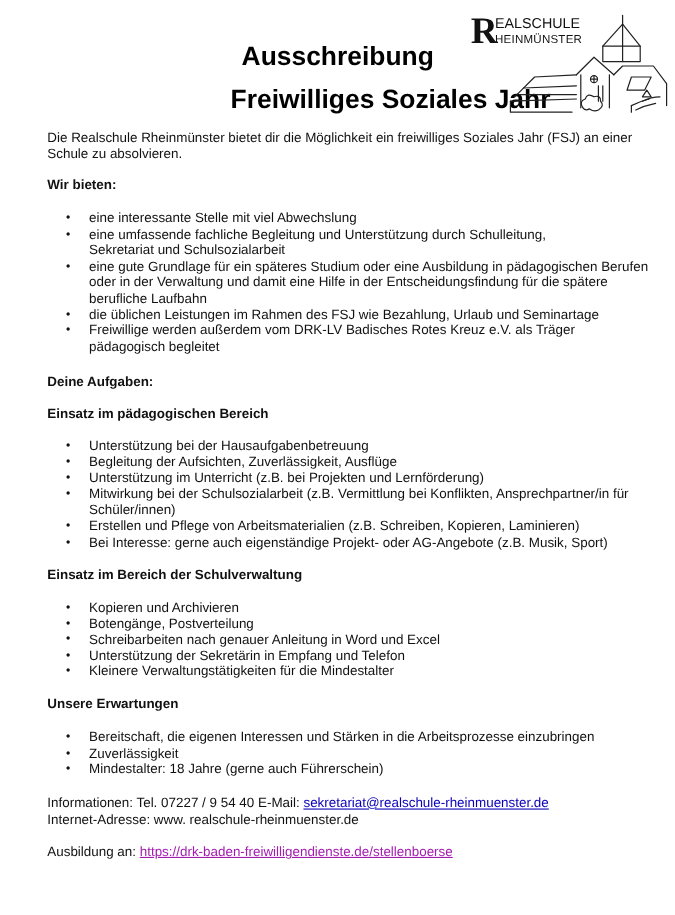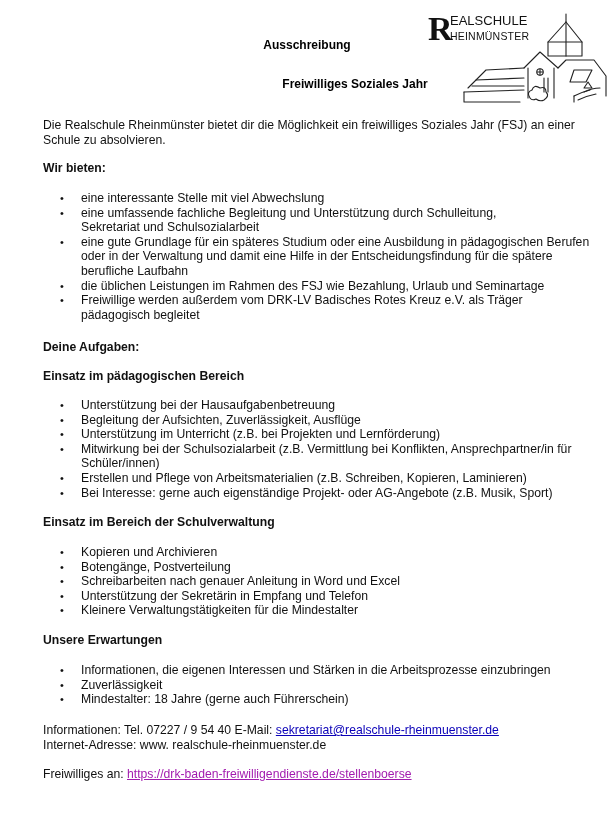--- a/index.html
+++ b/index.html
@@ -3,21 +3,21 @@
   <meta charset="utf-8">
   <style>
     html, body { margin: 0; padding: 0; background: #ffffff; }
     body {
       width: 614px; height: 832px; overflow: hidden; position: relative;
       font-family: "Liberation Sans", sans-serif; color: #111111;
     }
     .page { position: absolute; left: 0; top: 0; width: 614px; height: 832px; }
     .title {
       position: absolute; left: 0; width: 614px; text-align: center;
-      font-weight: bold; font-size: 12px; color: #000;
+      font-weight: bold; font-size: 24px; color: #000;
     }
     .title.t1 { top: 38px; }
     .title.t2 { top: 77px; padding-left: 48px; }
     .logo { position: absolute; left: 424px; top: 8px; width: 186px; height: 96px; }
     .logo .big-r {
       position: absolute; left: 4px; top: 6px; font-size: 34px; font-weight: bold;
       font-family: "Liberation Serif", serif; line-height: 30px; color: #111;
     }
     .logo .l1 {
       position: absolute; left: 26px; top: 6px; font-size: 13px; font-weight: normal;
@@ -114,26 +114,26 @@
   <ul class="list" style="top:545px">
     <li><span class="bullet">•</span><span>Kopieren und Archivieren</span></li>
     <li><span class="bullet">•</span><span>Botengänge, Postverteilung</span></li>
     <li><span class="bullet">•</span><span>Schreibarbeiten nach genauer Anleitung in Word und Excel</span></li>
     <li><span class="bullet">•</span><span>Unterstützung der Sekretärin in Empfang und Telefon</span></li>
     <li><span class="bullet">•</span><span>Kleinere Verwaltungstätigkeiten für die Mindestalter</span></li>
   </ul>
 
   <div class="h" style="top:633px">Unsere Erwartungen</div>
   <ul class="list" style="top:663px">
-    <li><span class="bullet">•</span><span>Informationen, die eigenen Interessen und Stärken in die Arbeitsprozesse einzubringen</span></li>
+    <li><span class="bullet">•</span><span>Bereitschaft, die eigenen Interessen und Stärken in die Arbeitsprozesse einzubringen</span></li>
     <li><span class="bullet">•</span><span>Zuverlässigkeit</span></li>
     <li><span class="bullet">•</span><span>Mindestalter: 18 Jahre (gerne auch Führerschein)</span></li>
   </ul>
 
   <div class="line" style="top:723px">
     <span>Informationen: Tel. 07227 / 9 54 40 E-Mail: </span><a class="link" href="#" style="color: rgb(11, 0, 184);">sekretariat@realschule-rheinmuenster.de</a>
   </div>
   <div class="line" style="top:738px">Internet-Adresse: www. realschule-rheinmuenster.de</div>
   <div class="line" style="top:767px">
-    <span>Freiwilliges an: </span><a class="link" href="#" style="color: #a21caf;">https://drk-baden-freiwilligendienste.de/stellenboerse</a>
+    <span>Ausbildung an: </span><a class="link" href="#" style="color: #a21caf;">https://drk-baden-freiwilligendienste.de/stellenboerse</a>
   </div>
 
 </div>
 
 </body></html>

